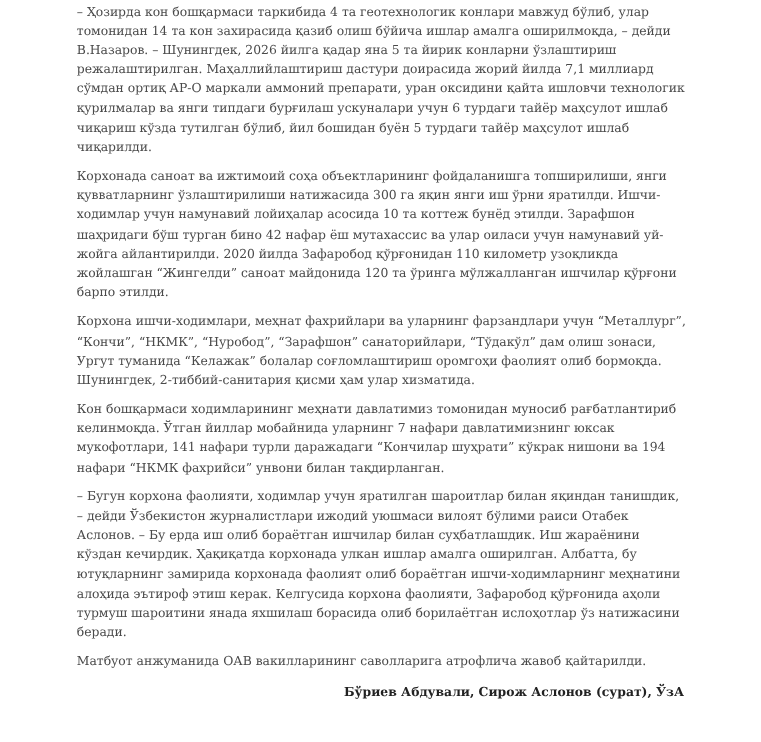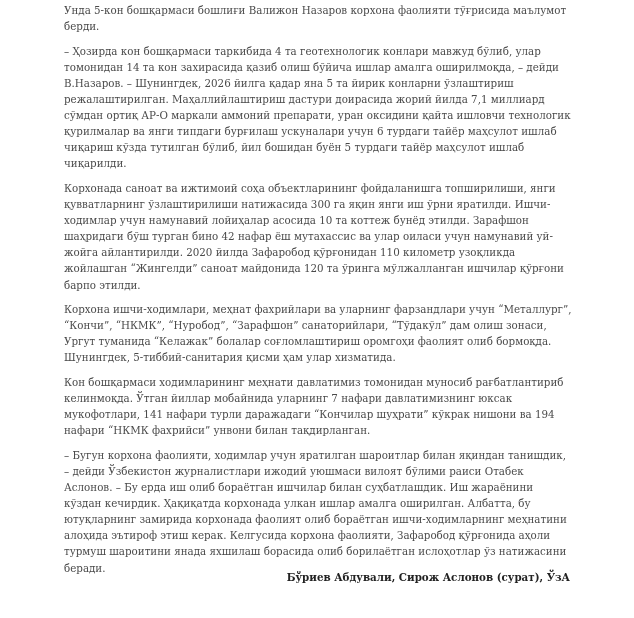--- a/index.html
+++ b/index.html
@@ -36,21 +36,21 @@
     font-weight: bold;
     color: #222222;
     text-align: center;
     white-space: nowrap;
   }
 </style>
 </head>
 <body>
 
 <div class="article">
-  <p>Унда 5-кон бошқармаси бошлиғи Валижон Назаров корхона фаолияти тўғрисида маълумот берди.</p>
   <p>– Ҳозирда кон бошқармаси таркибида 4 та геотехнологик конлари мавжуд бўлиб, улар томонидан 14 та кон захирасида қазиб олиш бўйича ишлар амалга оширилмоқда, – дейди В.Назаров. – Шунингдек, 2026 йилга қадар яна 5 та йирик конларни ўзлаштириш режалаштирилган. Маҳаллийлаштириш дастури доирасида жорий йилда 7,1 миллиард сўмдан ортиқ АР-О маркали аммоний препарати, уран оксидини қайта ишловчи технологик қурилмалар ва янги типдаги бурғилаш ускуналари учун 6 турдаги тайёр маҳсулот ишлаб чиқариш кўзда тутилган бўлиб, йил бошидан буён 5 турдаги тайёр маҳсулот ишлаб чиқарилди.</p>
   <p>Корхонада саноат ва ижтимоий соҳа объектларининг фойдаланишга топширилиши, янги қувватларнинг ўзлаштирилиши натижасида 300 га яқин янги иш ўрни яратилди. Ишчи-ходимлар учун намунавий лойиҳалар асосида 10 та коттеж бунёд этилди. Зарафшон шаҳридаги бўш турган бино 42 нафар ёш мутахассис ва улар оиласи учун намунавий уй-жойга айлантирилди. 2020 йилда Зафаробод қўрғонидан 110 километр узоқликда жойлашган “Жингелди” саноат майдонида 120 та ўринга мўлжалланган ишчилар қўрғони барпо этилди.</p>
-  <p>Корхона ишчи-ходимлари, меҳнат фахрийлари ва уларнинг фарзандлари учун “Металлург”, “Кончи”, “НКМК”, “Нуробод”, “Зарафшон” санаторийлари, “Тўдакўл” дам олиш зонаси, Ургут туманида “Келажак” болалар соғломлаштириш оромгоҳи фаолият олиб бормоқда. Шунингдек, 5-тиббий-санитария қисми ҳам улар хизматида.</p>
+  <p>Корхона ишчи-ходимлари, меҳнат фахрийлари ва уларнинг фарзандлари учун “Металлург”, “Кончи”, “НКМК”, “Нуробод”, “Зарафшон” санаторийлари, “Тўдакўл” дам олиш зонаси, Ургут туманида “Келажак” болалар соғломлаштириш оромгоҳи фаолият олиб бормоқда. Шунингдек, 2-тиббий-санитария қисми ҳам улар хизматида.</p>
   <p>Кон бошқармаси ходимларининг меҳнати давлатимиз томонидан муносиб рағбатлантириб келинмоқда. Ўтган йиллар мобайнида уларнинг 7 нафари давлатимизнинг юксак мукофотлари, 141 нафари турли даражадаги “Кончилар шуҳрати” кўкрак нишони ва 194 нафари “НКМК фахрийси” унвони билан тақдирланган.</p>
   <p>– Бугун корхона фаолияти, ходимлар учун яратилган шароитлар билан яқиндан танишдик, – дейди Ўзбекистон журналистлари ижодий уюшмаси вилоят бўлими раиси Отабек Аслонов. – Бу ерда иш олиб бораётган ишчилар билан суҳбатлашдик. Иш жараёнини кўздан кечирдик. Ҳақиқатда корхонада улкан ишлар амалга оширилган. Албатта, бу ютуқларнинг замирида корхонада фаолият олиб бораётган ишчи-ходимларнинг меҳнатини алоҳида эътироф этиш керак. Келгусида корхона фаолияти, Зафаробод қўрғонида аҳоли турмуш шароитини янада яхшилаш борасида олиб борилаётган ислоҳотлар ўз натижасини беради.</p>
+  <p>Матбуот анжуманида ОАВ вакилларининг саволларига атрофлича жавоб қайтарилди.</p>
 </div>
 
 <div class="signature">Бўриев Абдували, Сирож Аслонов (сурат), ЎзА</div>
 
 </body></html>

